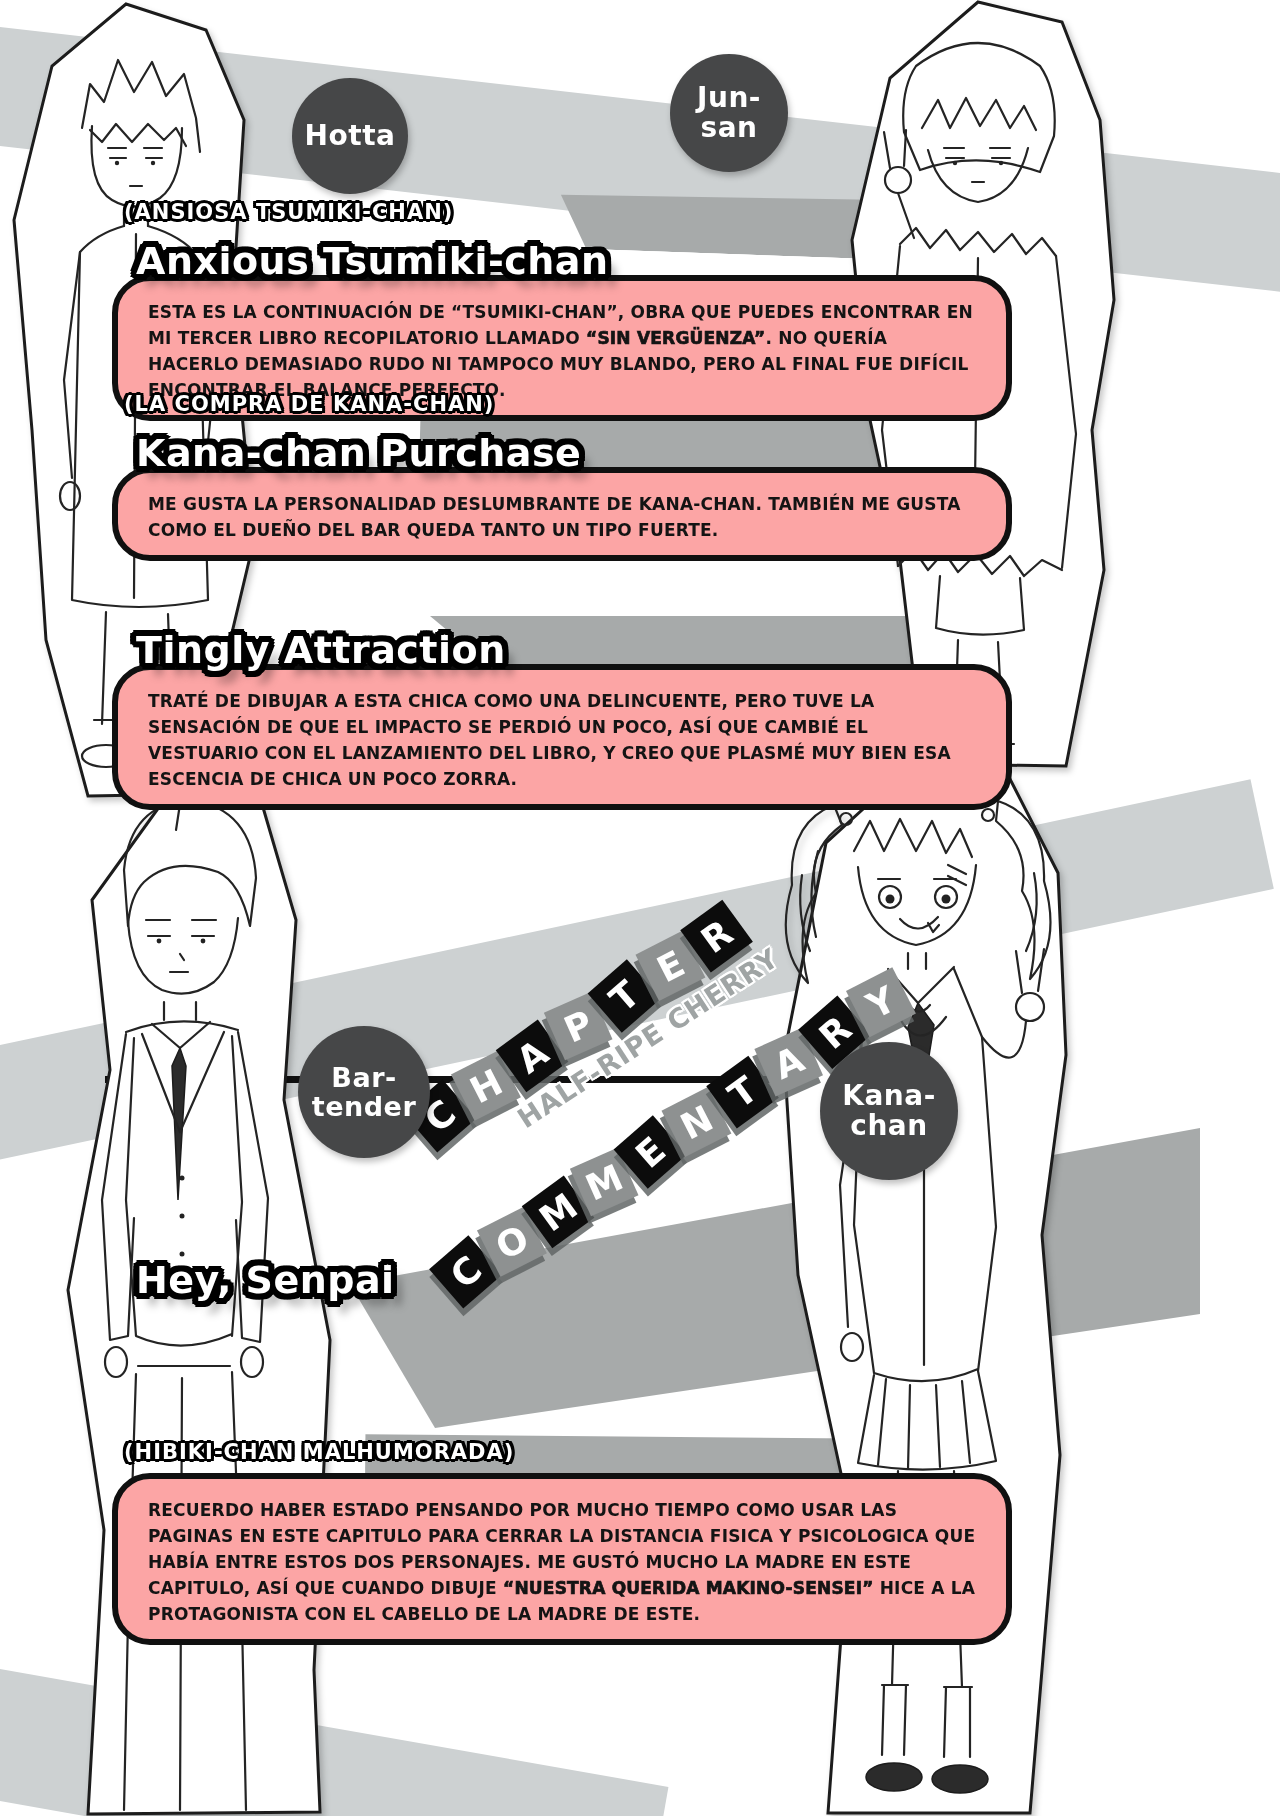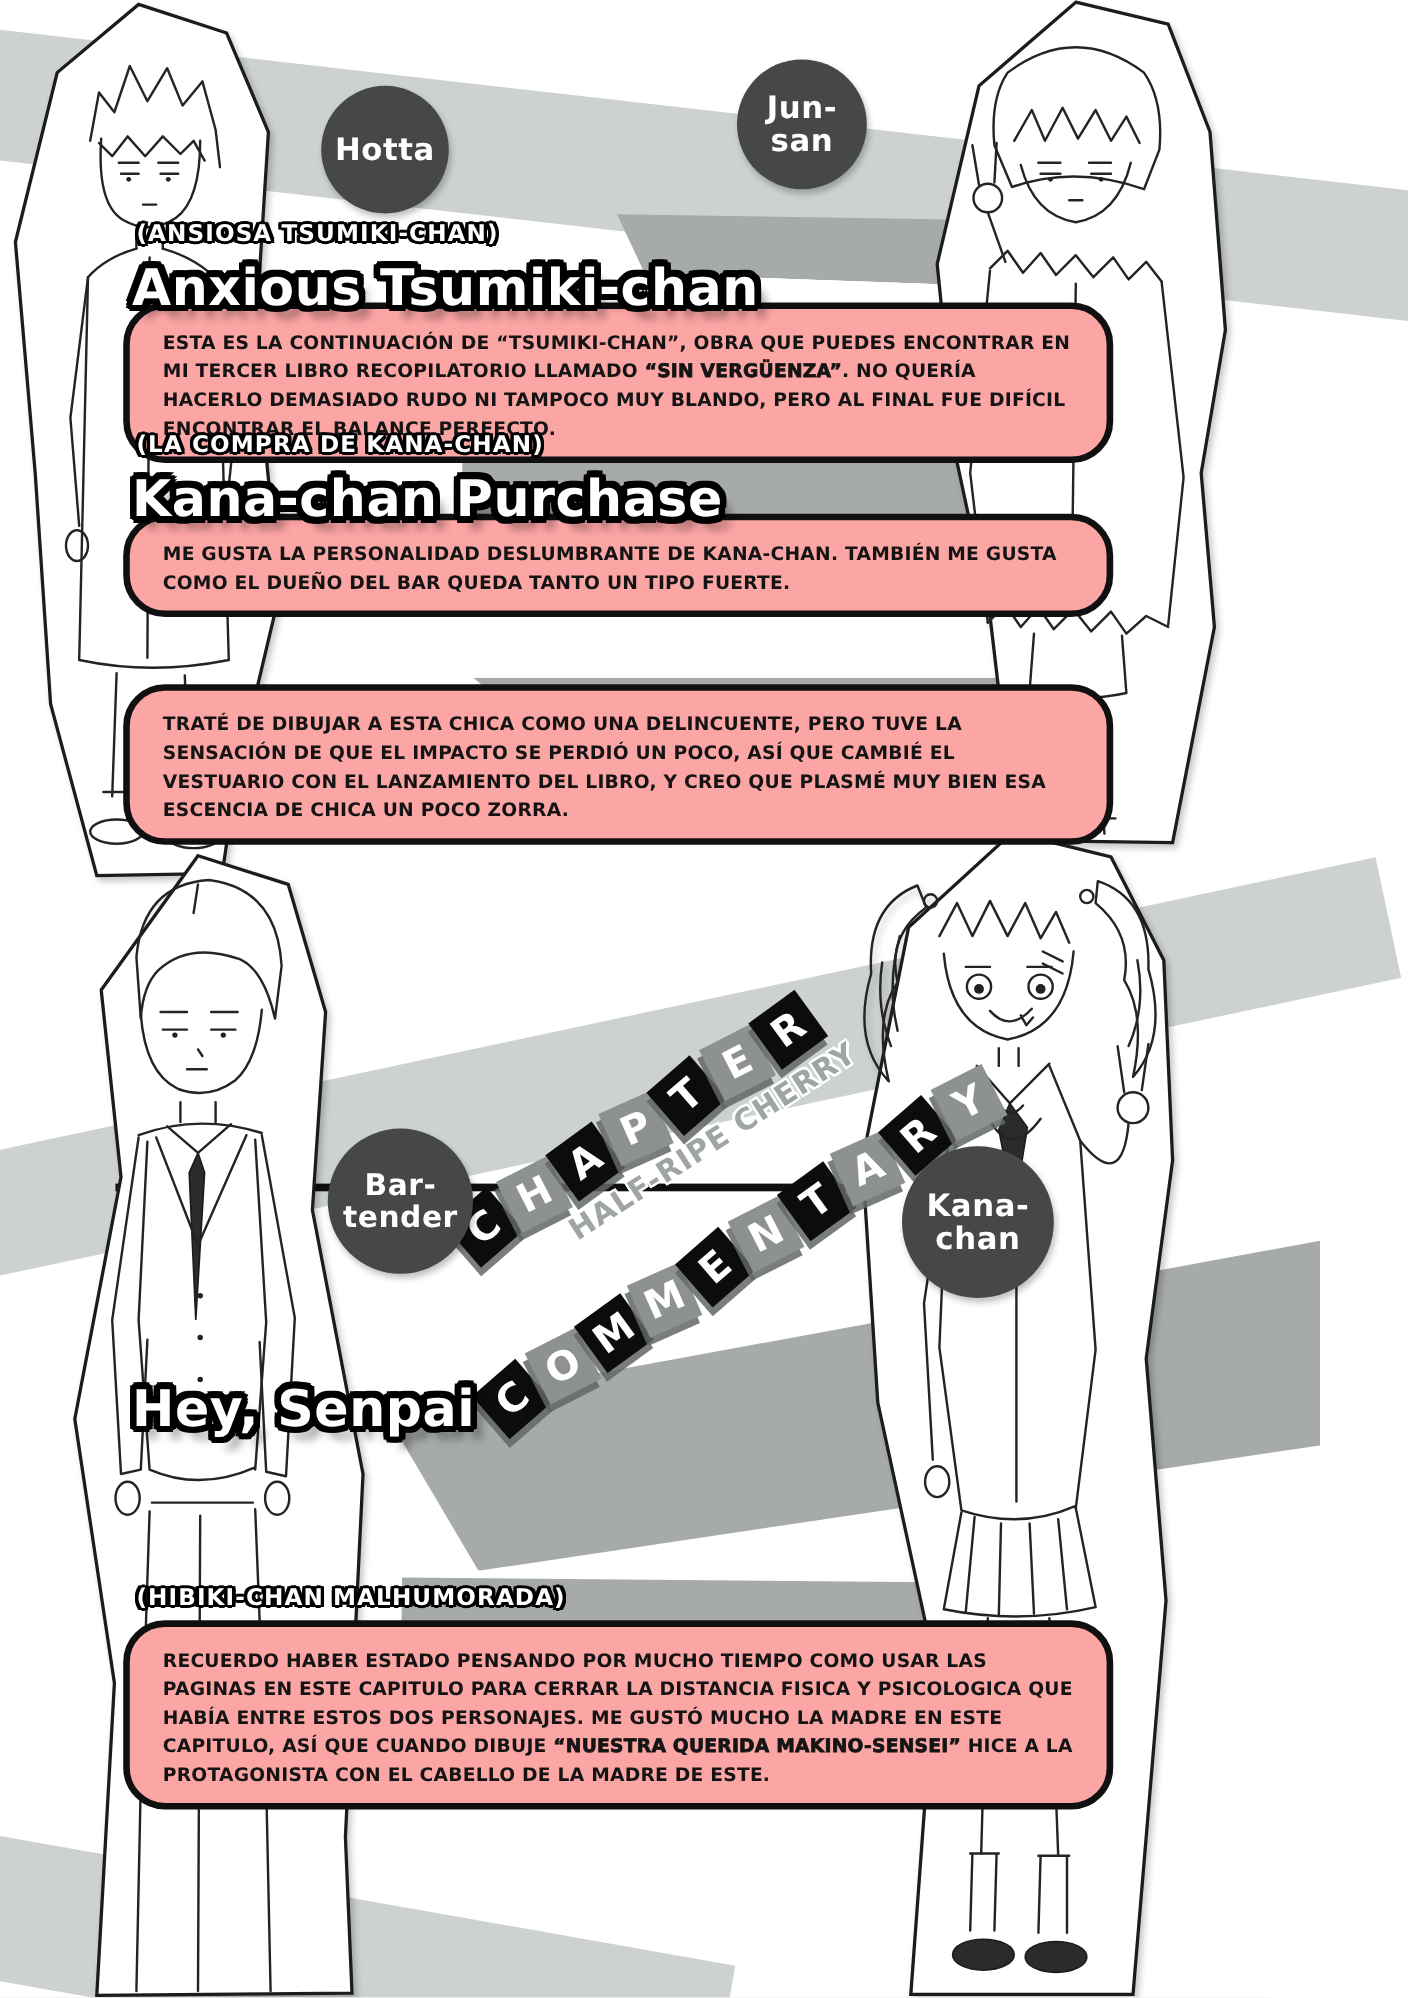--- a/index.html
+++ b/index.html
@@ -65,21 +65,21 @@
   #logo-subtitle{position:absolute;left:512px;top:1108px;z-index:3;transform:rotate(-33deg);transform-origin:0 0;
         font-size:27px;font-weight:800;letter-spacing:1px;color:#9fa4a4;white-space:nowrap;
         text-shadow:2px 0 0 #fff,-2px 0 0 #fff,0 2px 0 #fff,0 -2px 0 #fff,2px 2px 0 #fff,-2px 2px 0 #fff,2px -2px 0 #fff,-2px -2px 0 #fff}
 
   
   .sec{position:absolute;left:112px;width:900px;z-index:5}
   #sec-0{top:200px}#sec-1{top:392px}#sec-2{top:622px}#sec-3{top:1252px}#sec-4{top:1440px}
   .kana-title{font-size:21px;font-weight:800;color:#fff;letter-spacing:1px;margin:0 0 8px 12px;line-height:25px;
       text-shadow:3px 0 0 #000,-3px 0 0 #000,0 3px 0 #000,0 -3px 0 #000,2px 2px 0 #000,-2px 2px 0 #000,2px -2px 0 #000,-2px -2px 0 #000,3px 2px 0 #000,-3px 2px 0 #000,3px -2px 0 #000,-3px -2px 0 #000}
   .kana-title:empty{display:none}
-  .big-title{font-size:46px;font-weight:800;color:#fff;letter-spacing:.5px;line-height:56px;margin:0 0 -14px 8px;
+  .big-title{font-size:38px;font-weight:800;color:#fff;letter-spacing:.5px;line-height:56px;margin:0 0 -14px 24px;
       position:relative;z-index:2;white-space:nowrap;
       text-shadow:6px 0 0 #000,-6px 0 0 #000,0 6px 0 #000,0 -6px 0 #000,4px 4px 0 #000,-4px 4px 0 #000,4px -4px 0 #000,-4px -4px 0 #000,6px 3px 0 #000,-6px 3px 0 #000,6px -3px 0 #000,-6px -3px 0 #000,3px 6px 0 #000,-3px 6px 0 #000,3px -6px 0 #000,-3px -6px 0 #000,10px 12px 8px rgba(0,0,0,.35)}
   .bubble{position:relative;z-index:1;background:#fca5a5;border:6px solid #101010;border-radius:38px;
       padding:18px 28px 12px 30px}
   .bubble p{font-size:17px;line-height:26px;font-weight:bold;color:var(--ink);letter-spacing:.2px}
   .bubble p .b{-webkit-text-stroke:.7px var(--ink)}
 </style>
 </head>
 <body>
 
@@ -263,20 +263,21 @@
 
   <section class="sec" id="sec-1">
     <div class="kana-title">(LA COMPRA DE KANA-CHAN)</div>
     <h2 class="big-title">Kana-chan Purchase</h2>
     <div class="bubble">
       <p><span>ME GUSTA LA PERSONALIDAD DESLUMBRANTE DE KANA-CHAN. TAMBIÉN ME GUSTA COMO EL DUEÑO DEL BAR QUEDA TANTO UN TIPO FUERTE.</span></p>
     </div>
   </section>
 
   <section class="sec" id="sec-2">
+    <h2 class="big-title">Tingly Attraction</h2>
     <div class="bubble">
       <p><span>TRATÉ DE DIBUJAR A ESTA CHICA COMO UNA DELINCUENTE, PERO TUVE LA SENSACIÓN DE QUE EL IMPACTO SE PERDIÓ UN POCO, ASÍ QUE CAMBIÉ EL VESTUARIO CON EL LANZAMIENTO DEL LIBRO, Y CREO QUE PLASMÉ MUY BIEN ESA ESCENCIA DE CHICA UN POCO ZORRA.</span></p>
     </div>
   </section>
 
   <section class="sec" id="sec-3">
 
     <h2 class="big-title">Hey, Senpai</h2>
   </section>
 

